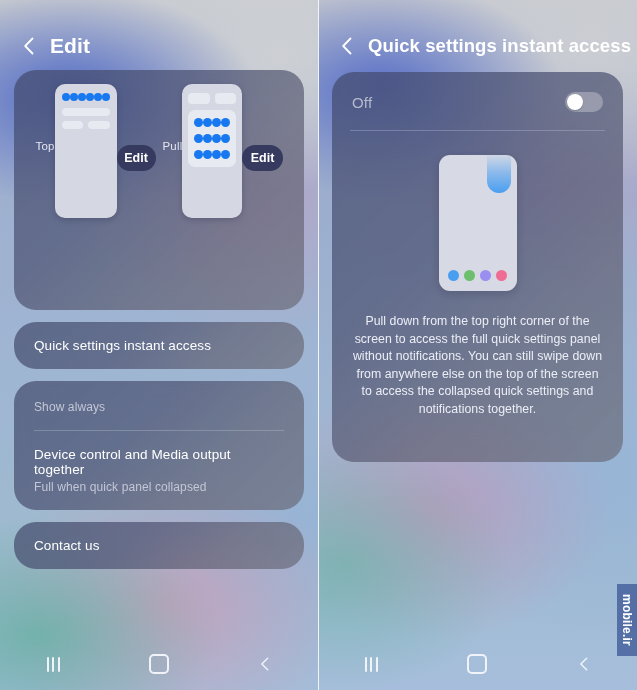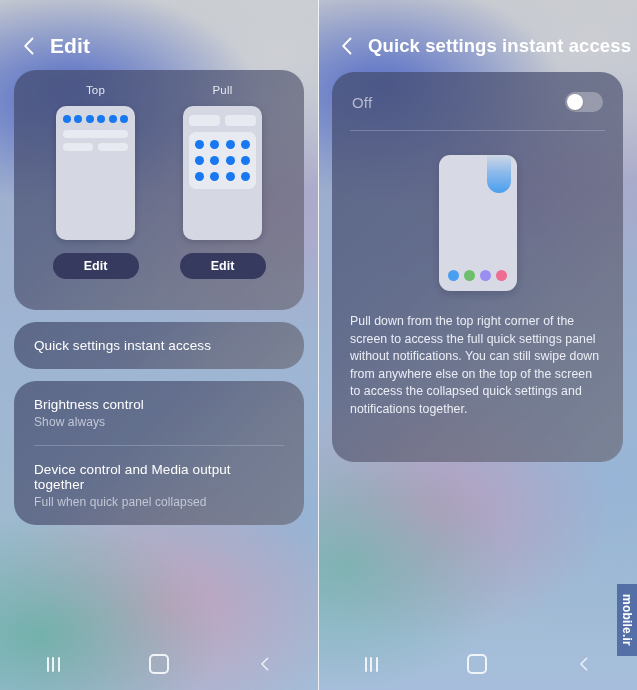--- a/index.html
+++ b/index.html
@@ -109,21 +109,21 @@
     box-sizing: border-box;
   }
   .preview-row {
     display: flex;
     justify-content: space-around;
     align-items: flex-start;
     padding: 0 18px;
   }
   .preview-col {
     display: flex;
-    flex-direction: column;
+    flex-direction: row;
     align-items: center;
     width: 120px;
   }
   .preview-label {
     color: #e4e6ef;
     font-size: 11.5px;
     font-weight: 400;
     margin-bottom: 10px;
     letter-spacing: 0.2px;
   }
@@ -297,20 +297,21 @@
     height: 11px;
     border-radius: 50%;
     display: block;
   }
   .desc {
     color: #eceef6;
     font-size: 12.3px;
     line-height: 17.5px;
     padding: 0 18px 22px;
     letter-spacing: 0.05px;
+    text-align: center;
   }
 
   
   .navbar {
     position: absolute;
     left: 0;
     bottom: 0;
     width: 100%;
     height: 52px;
     display: flex;
@@ -441,30 +442,34 @@
     </div>
 
     <div class="card list-card">
       <div class="list-item">
         <div class="primary">Quick settings instant access</div>
       </div>
     </div>
 
     <div class="card list-card">
       <div class="list-item">
-        <div class="primary">Brightness control</div>
         <div class="secondary">Show always</div>
       </div>
       <div class="item-divider"></div>
       <div class="list-item">
         <div class="primary">Device control and Media output together</div>
         <div class="secondary">Full when quick panel collapsed</div>
       </div>
     </div>
 
+    <div class="card list-card">
+      <div class="list-item">
+        <div class="primary">Contact us</div>
+      </div>
+    </div>
 
     <div class="navbar">
       <div class="nav-btn">
         <div class="nav-recents">
             <i></i>
             <i></i>
             <i></i>
           </div>
       </div>
       <div class="nav-btn">

